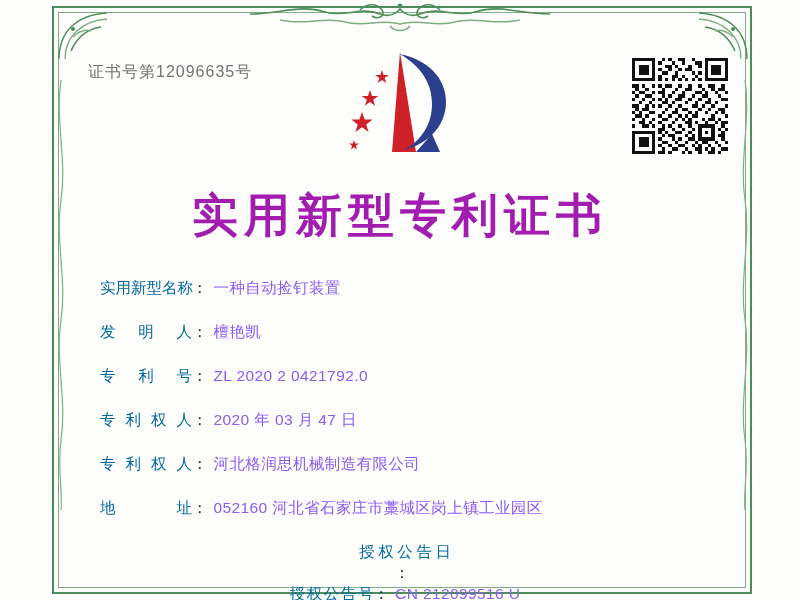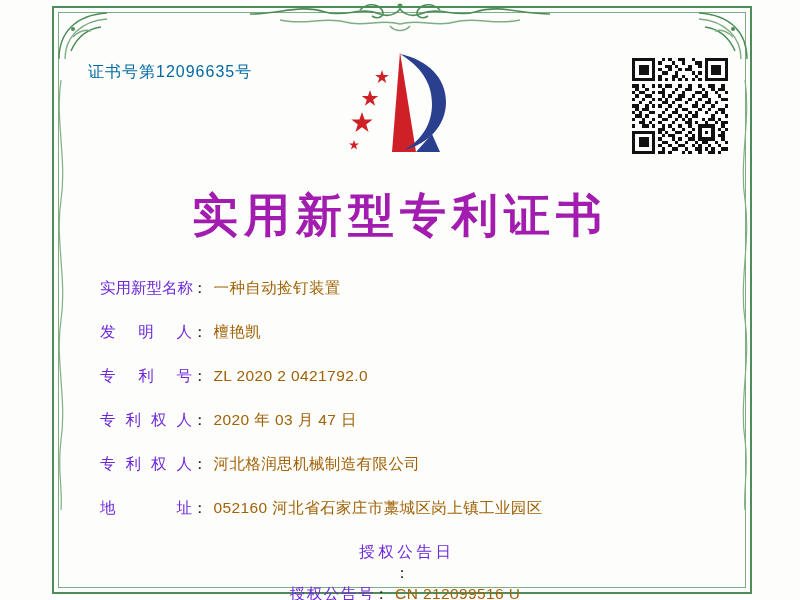--- a/index.html
+++ b/index.html
@@ -69,21 +69,21 @@
     height: 430px;
     transform: scaleX(-1);
   }
 
   
   .serial {
     position: absolute;
     left: 88px;
     top: 62px;
     font-size: 16px;
-    color: #0369a1;
+    color: #737373;
     letter-spacing: 1px;
     font-family: "Liberation Sans", sans-serif;
     white-space: nowrap;
   }
 
   
   .logo {
     position: absolute;
     left: 330px;
     top: 48px;
@@ -127,27 +127,27 @@
     margin-bottom: 23px;
     font-size: 15.5px;
     color: #1a1a1a;
     white-space: nowrap;
   }
   .field-label {
     display: inline-block;
     width: 92px;
     text-align: justify;
     text-align-last: justify;
-    color: #6d28d9;
+    color: #0369a1;
   }
   .field-colon {
     padding-right: 6px;
   }
   .field-value {
-    color: #a16207;
+    color: #8b5cf6;
     letter-spacing: 0.4px;
   }
   .field-row.two-col {
     display: flex;
     align-items: center;
     flex-direction: column;
   }
   .second-group {
     display: flex;
     align-items: baseline;

